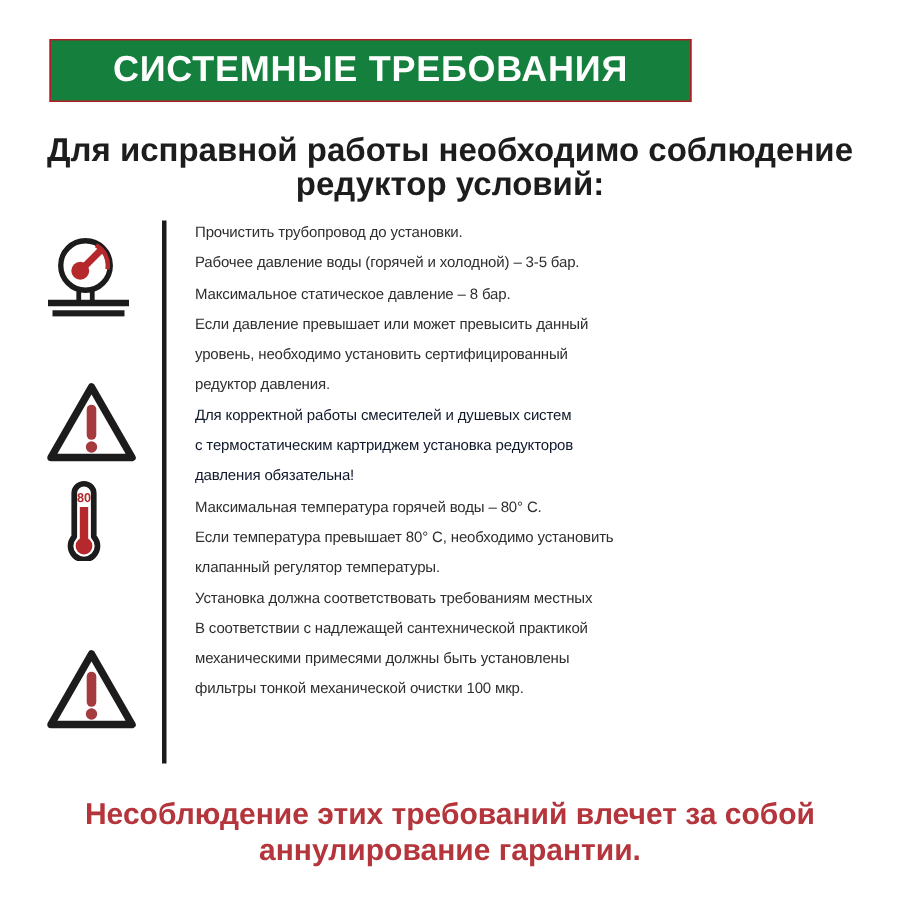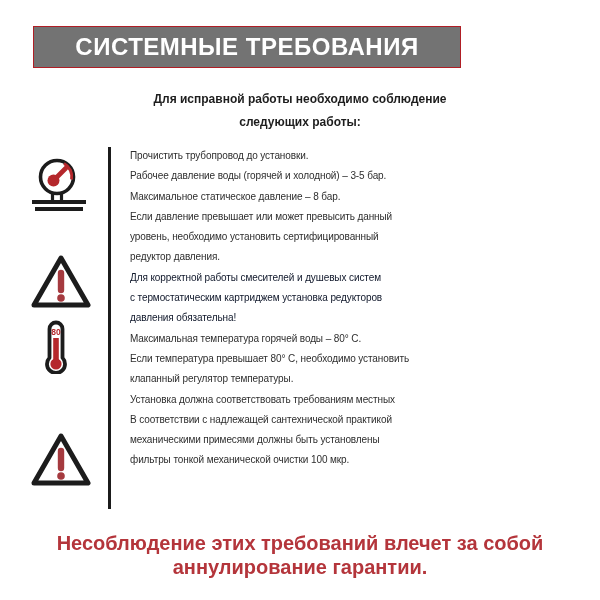--- a/index.html
+++ b/index.html
@@ -3,29 +3,29 @@
 <meta charset="utf-8">
 <style>
   html,body{margin:0;padding:0;background:#e9e9e9;}
   .page{
     position:relative;width:600px;height:600px;background:#ffffff;
     font-family:"Liberation Sans","DejaVu Sans",sans-serif;overflow:hidden;
     margin:0 auto;
   }
   .banner{
     position:absolute;left:33px;top:26px;width:428px;height:42px;
-    background:#737373;border:1px solid #b01e25;box-sizing:border-box;
+    background:#15803d;border:1px solid #b01e25;box-sizing:border-box;
     display:flex;align-items:center;justify-content:center;
   }
   .banner-title{
     color:#ffffff;font-size:24px;font-weight:bold;letter-spacing:.5px;white-space:nowrap;
   }
   .intro{
     position:absolute;left:0;top:88px;width:600px;text-align:center;
-    color:#1d1d1d;font-size:12px;font-weight:bold;line-height:23px;
+    color:#1d1d1d;font-size:22px;font-weight:bold;line-height:23px;
   }
   .divider{
     position:absolute;left:108px;top:147px;width:3px;height:362px;background:#1b1b1b;
   }
   .icon{position:absolute;}
   .icon-gauge{left:30px;top:157px;}
   .icon-triangle-1{left:29px;top:253px;}
   .icon-thermo{left:41px;top:320px;}
   .icon-triangle-2{left:29px;top:431px;}
   .text-col{
@@ -45,21 +45,21 @@
 <body>
 
 <div class="page">
 
   <div class="banner">
     <span class="banner-title">СИСТЕМНЫЕ ТРЕБОВАНИЯ</span>
   </div>
 
   <div class="intro">
     <div>Для исправной работы необходимо соблюдение</div>
-    <div>следующих работы:</div>
+    <div>редуктор условий:</div>
   </div>
 
   <div class="icon icon-gauge">
     <svg width="58" height="54" viewBox="0 0 58 54">
       <circle cx="27" cy="20" r="16.5" fill="#ffffff" stroke="#1c1c1c" stroke-width="3.6"></circle>
       <path d="M34 6.5 A15 15 0 0 1 41.6 22.5" fill="none" stroke="#b5282c" stroke-width="3"></path>
       <line x1="24.5" y1="22.5" x2="36" y2="11" stroke="#b5282c" stroke-width="4.6" stroke-linecap="round"></line>
       <circle cx="23.5" cy="23.5" r="6" fill="#b5282c"></circle>
       <line x1="22.5" y1="36.5" x2="22.5" y2="43" stroke="#1c1c1c" stroke-width="3.2"></line>
       <line x1="31.5" y1="36.5" x2="31.5" y2="43" stroke="#1c1c1c" stroke-width="3.2"></line>

